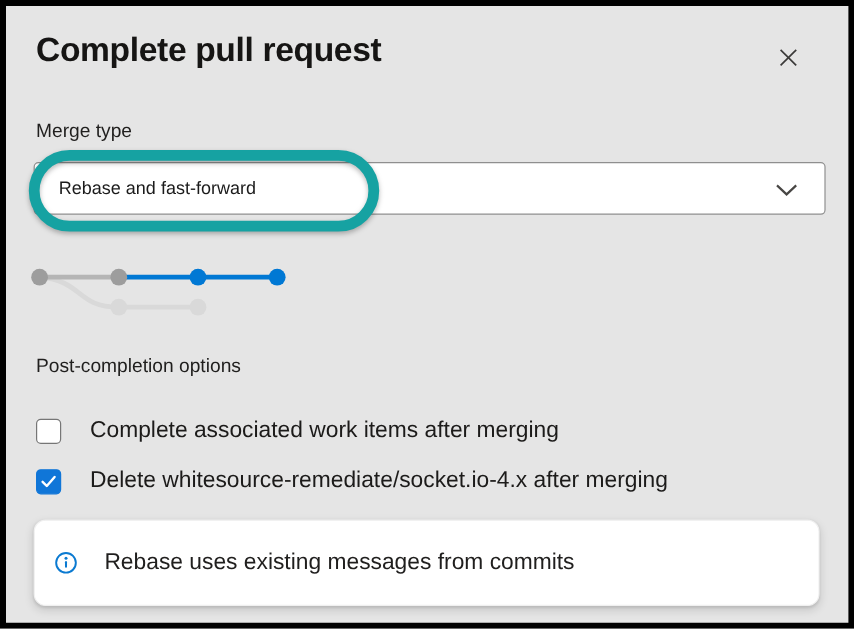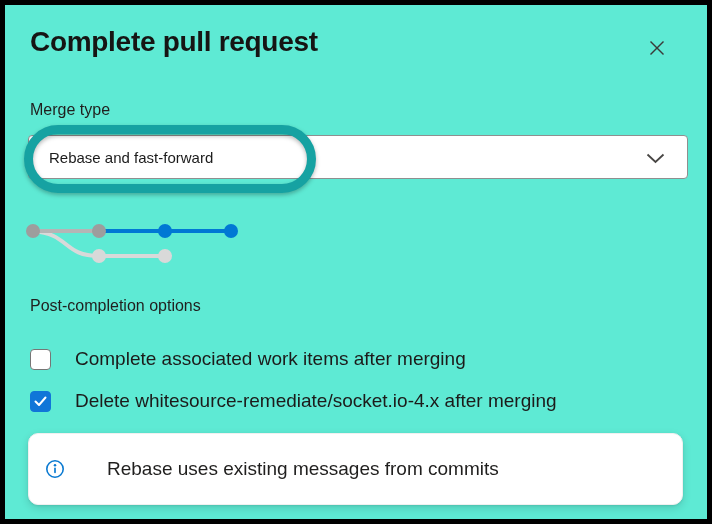--- a/index.html
+++ b/index.html
@@ -10,21 +10,21 @@
     --commit-gray:#9D9D9D;
     --commit-line-gray:#B5B5B5;
     --commit-light-gray:#D9D9D9;
     --frame-border:#000000;
     --text:#1B1A19;
   }
   *{box-sizing:border-box;margin:0;padding:0;}
   html,body{background:#fff;}
   body{font-family:"Liberation Sans","DejaVu Sans",sans-serif;color:var(--text);}
   .frame{
-    position:relative;width:712px;height:524px;background:#5eead4;overflow:hidden;
+    position:relative;width:712px;height:524px;background:#e5e5e5;overflow:hidden;
     box-shadow:inset 0 0 0 5px var(--frame-border);
   }
   .dialog-title{
     position:absolute;left:30px;top:26px;
     font-size:28px;font-weight:700;letter-spacing:-0.3px;color:#161514;
   }
   .close-btn{
     position:absolute;left:642px;top:33px;width:30px;height:30px;
     background:transparent;border:none;cursor:pointer;
     display:flex;align-items:center;justify-content:center;
@@ -65,21 +65,21 @@
     background:var(--checkbox-checked-blue);border-color:var(--checkbox-checked-blue);
   }
   .checkbox.checked svg{display:block;}
   .option-label{font-size:19px;color:#1C1B1A;}
   .info-card{
     position:absolute;left:28px;top:433px;width:655px;height:72px;
     background:#fff;border:1px solid #F0F0F0;border-radius:10px;
     box-shadow:0 3px 8px rgba(0,0,0,0.14),0 1px 2px rgba(0,0,0,0.08);
     display:flex;align-items:center;padding-left:16px;
   }
-  .info-text{font-size:19px;color:#201F1E;margin-left:42px;}
+  .info-text{font-size:19px;color:#201F1E;margin-left:22px;}
 </style>
 </head>
 <body>
 
 <div class="frame">
 
   <h1 class="dialog-title">Complete pull request</h1>
 
   <button class="close-btn">
     <svg width="20" height="20" viewBox="0 0 20 20">

